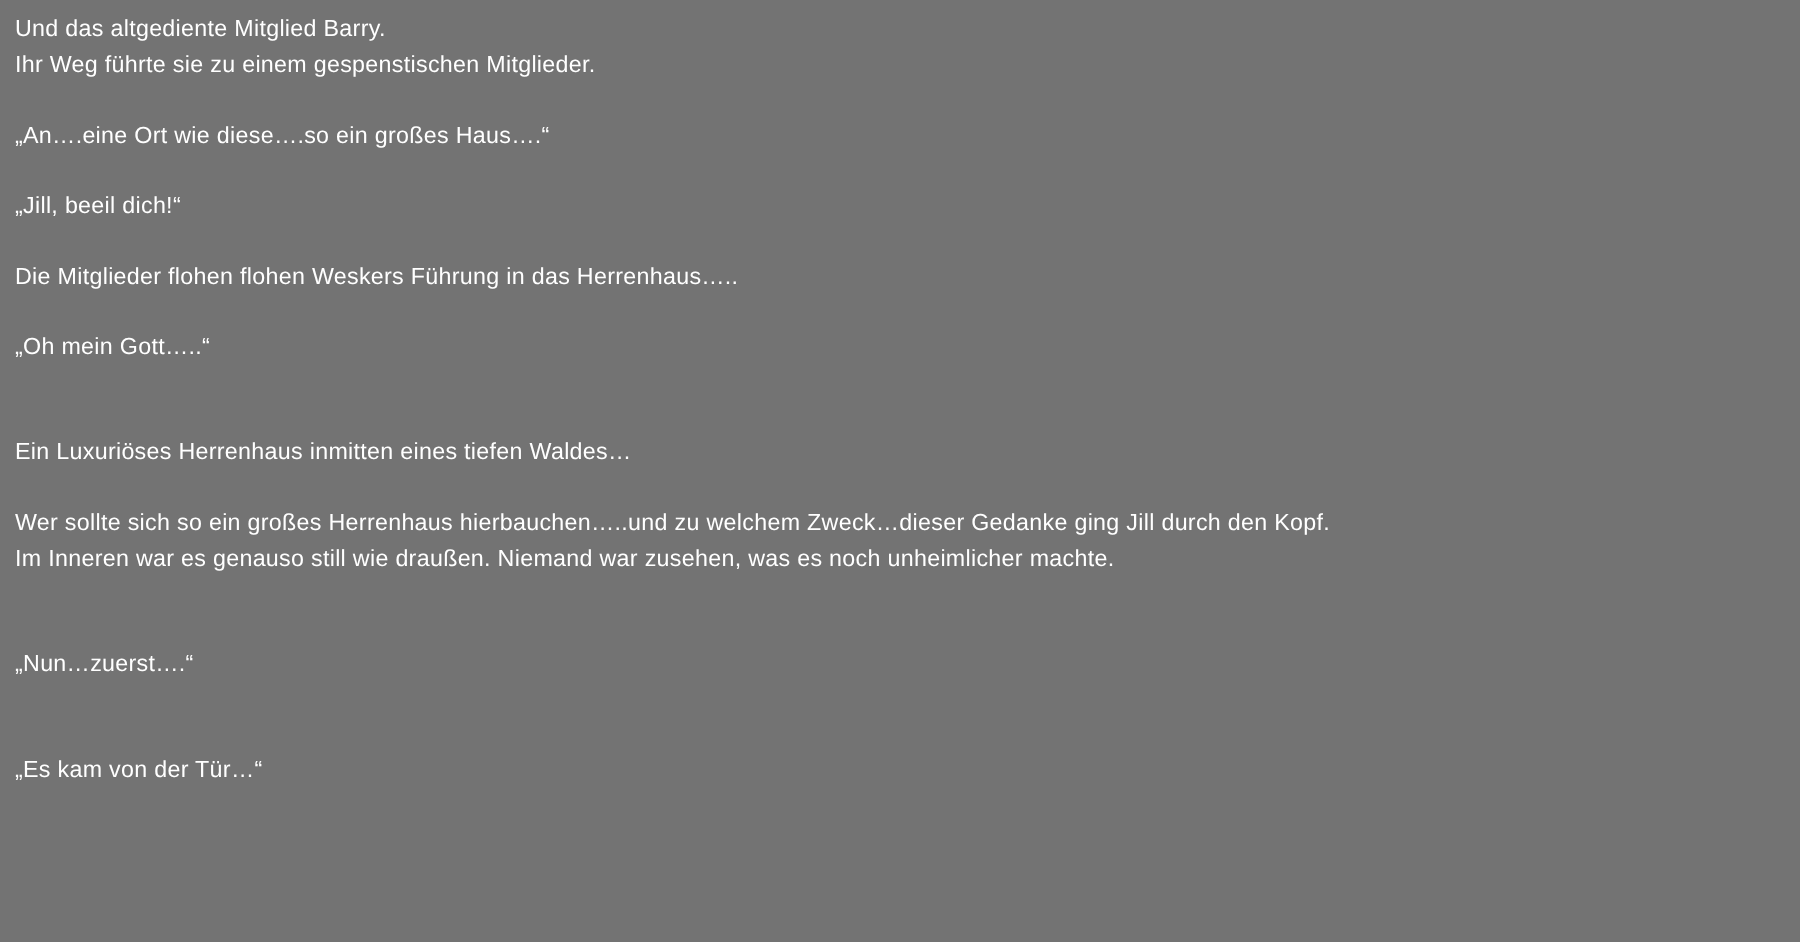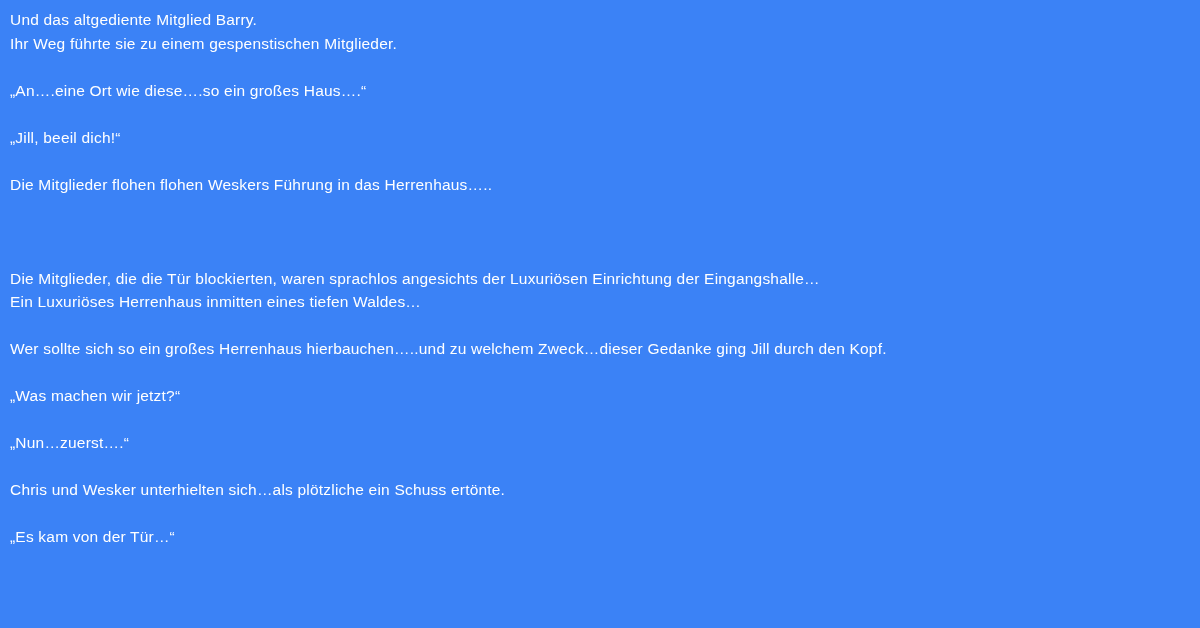--- a/index.html
+++ b/index.html
@@ -37,40 +37,39 @@
     padding: 0;
     white-space: pre-wrap;
   }
   .spacer {
     height: 23.5px;
   }
 </style>
 </head>
 <body style="background: rgb(5, 5, 5);">
 
-<div class="page" style="background: #3b82f6;">
+<div class="page" style="background: #737373;">
   <div class="text-body" id="text-body" style="color: rgb(255, 255, 255);">
       <div class="para">Und das altgediente Mitglied Barry.</div>
       <div class="para">Ihr Weg führte sie zu einem gespenstischen Mitglieder.</div>
       <div class="spacer"></div>
       <div class="para">„An….eine Ort wie diese….so ein großes Haus….“</div>
       <div class="spacer"></div>
       <div class="para">„Jill, beeil dich!“</div>
       <div class="spacer"></div>
       <div class="para">Die Mitglieder flohen flohen Weskers Führung in das Herrenhaus…..</div>
       <div class="spacer"></div>
+      <div class="para">„Oh mein Gott…..“</div>
       <div class="spacer"></div>
       <div class="spacer"></div>
-      <div class="para">Die Mitglieder, die die Tür blockierten, waren sprachlos angesichts der Luxuriösen Einrichtung der Eingangshalle…</div>
       <div class="para">Ein Luxuriöses Herrenhaus inmitten eines tiefen Waldes…</div>
       <div class="spacer"></div>
       <div class="para">Wer sollte sich so ein großes Herrenhaus hierbauchen…..und zu welchem Zweck…dieser Gedanke ging Jill durch den Kopf.</div>
+      <div class="para">Im Inneren war es genauso still wie draußen. Niemand war zusehen, was es noch unheimlicher machte.</div>
       <div class="spacer"></div>
-      <div class="para">„Was machen wir jetzt?“</div>
       <div class="spacer"></div>
       <div class="para">„Nun…zuerst….“</div>
       <div class="spacer"></div>
-      <div class="para">Chris und Wesker unterhielten sich…als plötzliche ein Schuss ertönte.</div>
       <div class="spacer"></div>
       <div class="para">„Es kam von der Tür…“</div>
       <div class="spacer"></div>
     </div>
 </div>
 
 </body></html>

